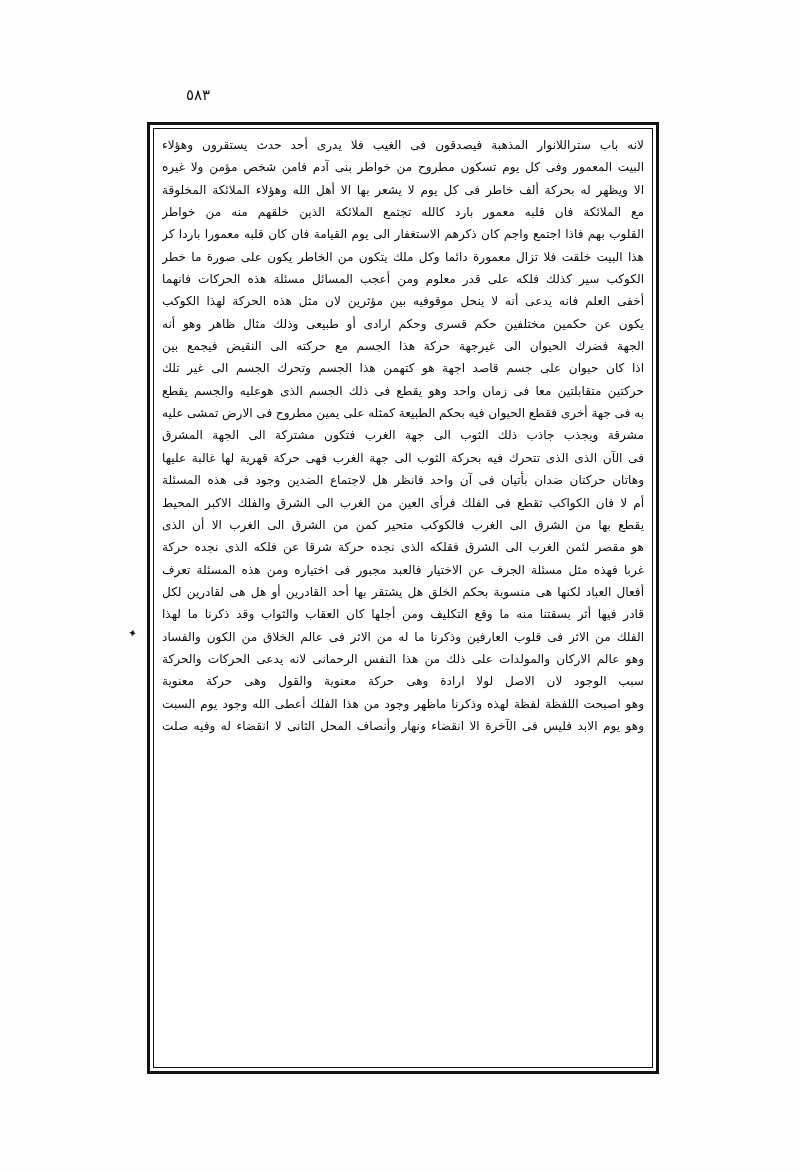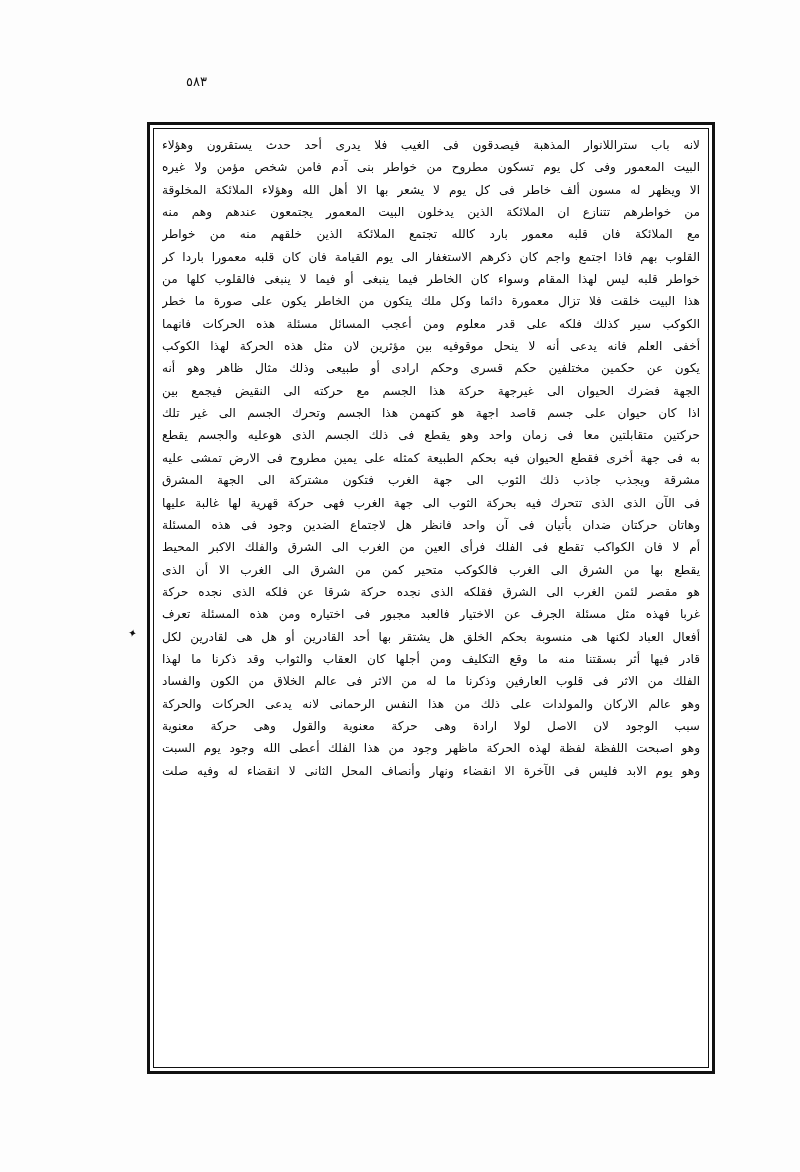--- a/index.html
+++ b/index.html
@@ -15,32 +15,32 @@
     position: relative;
     overflow: hidden;
   }
   .page {
     position: absolute;
     inset: 0;
     background: #fdfdfd;
   }
   .page-number {
     position: absolute;
-    top: 74px;
+    top: 86px;
     left: 186px;
-    font-size: 13px;
+    font-size: 15px;
     font-family: "DejaVu Sans", sans-serif;
     letter-spacing: 1px;
     color: #111;
   }
   .text-frame {
     position: absolute;
     top: 122px;
     left: 147px;
-    width: 568px;
+    width: 512px;
     height: 952px;
     border: 3px solid #111;
     padding: 0;
     box-sizing: border-box;
     background: #ffffff;
   }
   .text-frame::after {
     content: "";
     position: absolute;
     inset: 3px;
@@ -87,43 +87,41 @@
   <div class="page-number">٥٨٣</div>
 
   <div class="margin-mark">
     <span>✦</span>
   </div>
 
   <div class="text-frame">
     <div class="body-text">
         <p>لانه باب ستراللانوار المذهبة فيصدقون فى الغيب فلا يدرى أحد حدث يستقرون وهؤلاء</p>
         <p>البيت المعمور وفى كل يوم تسكون مطروح من خواطر بنى آدم فامن شخص مؤمن ولا غيره</p>
-        <p>الا ويظهر له مسون ألف خاطر فى كل يوم لا يشعر بها الا أهل الله وهؤلاء الملائكة المخلوقة</p>
-        <p>من خواطرهم تتنازع ان الملائكة الذين يدخلون البيت المعمور يجتمعون عندهم وهم منه</p>
+        <p>الا ويظهر له بحركة ألف خاطر فى كل يوم لا يشعر بها الا أهل الله وهؤلاء الملائكة المخلوقة</p>
         <p>مع الملائكة فان قلبه معمور بارد كالله تجتمع الملائكة الذين خلقهم منه من خواطر</p>
         <p>القلوب بهم فاذا اجتمع واجم كان ذكرهم الاستغفار الى يوم القيامة فان كان قلبه معمورا باردا كر</p>
-        <p>خواطر قلبه ليس لهذا المقام وسواء كان الخاطر فيما ينبغى أو فيما لا ينبغى فالقلوب كلها من</p>
         <p>هذا البيت خلقت فلا تزال معمورة دائما وكل ملك يتكون من الخاطر يكون على صورة ما خطر</p>
         <p>الكوكب سير كذلك فلكه على قدر معلوم ومن أعجب المسائل مسئلة هذه الحركات فانهما</p>
         <p>أخفى العلم فانه يدعى أنه لا ينحل موقوفيه بين مؤثرين لان مثل هذه الحركة لهذا الكوكب</p>
         <p>يكون عن حكمين مختلفين حكم قسرى وحكم ارادى أو طبيعى وذلك مثال ظاهر وهو أنه</p>
         <p>الجهة فضرك الحيوان الى غيرجهة حركة هذا الجسم مع حركته الى النقيض فيجمع بين</p>
         <p>اذا كان حيوان على جسم قاصد اجهة هو كتهمن هذا الجسم وتحرك الجسم الى غير تلك</p>
         <p>حركتين متقابلتين معا فى زمان واحد وهو يقطع فى ذلك الجسم الذى هوعليه والجسم يقطع</p>
         <p>به فى جهة أخرى فقطع الحيوان فيه بحكم الطبيعة كمثله على يمين مطروح فى الارض تمشى عليه</p>
         <p>مشرقة ويجذب جاذب ذلك الثوب الى جهة الغرب فتكون مشتركة الى الجهة المشرق</p>
         <p>فى الآن الذى الذى تتحرك فيه بحركة الثوب الى جهة الغرب فهى حركة قهرية لها غالبة عليها</p>
         <p>وهاتان حركتان ضدان بأتيان فى آن واحد فانظر هل لاجتماع الضدين وجود فى هذه المسئلة</p>
         <p>أم لا فان الكواكب تقطع فى الفلك فرأى العين من الغرب الى الشرق والفلك الاكبر المحيط</p>
         <p>يقطع بها من الشرق الى الغرب فالكوكب متحير كمن من الشرق الى الغرب الا أن الذى</p>
         <p>هو مقصر لئمن الغرب الى الشرق فقلكه الذى نجده حركة شرقا عن فلكه الذى نجده حركة</p>
         <p>غربا فهذه مثل مسئلة الجرف عن الاختيار فالعبد مجبور فى اختياره ومن هذه المسئلة تعرف</p>
         <p>أفعال العباد لكنها هى منسوبة بحكم الخلق هل يشتقر بها أحد القادرين أو هل هى لقادرين لكل</p>
         <p>قادر فيها أثر بسقتنا منه ما وقع التكليف ومن أجلها كان العقاب والثواب وقد ذكرنا ما لهذا</p>
         <p>الفلك من الاثر فى قلوب العارفين وذكرنا ما له من الاثر فى عالم الخلاق من الكون والفساد</p>
         <p>وهو عالم الاركان والمولدات على ذلك من هذا النفس الرحمانى لانه يدعى الحركات والحركة</p>
         <p>سبب الوجود لان الاصل لولا ارادة وهى حركة معنوية والقول وهى حركة معنوية</p>
-        <p>وهو اصبحت اللفظة لفظة لهذه الحركة ماظهر وجود من هذا الفلك أعطى الله وجود يوم السبت</p>
+        <p>وهو اصبحت اللفظة لفظة لهذه وذكرنا ماظهر وجود من هذا الفلك أعطى الله وجود يوم السبت</p>
         <p>وهو يوم الابد فليس فى الآخرة الا انقضاء ونهار وأنصاف المحل الثانى لا انقضاء له وفيه صلت</p>
       </div>
   </div>
 
 </div>
 
 </body></html>

